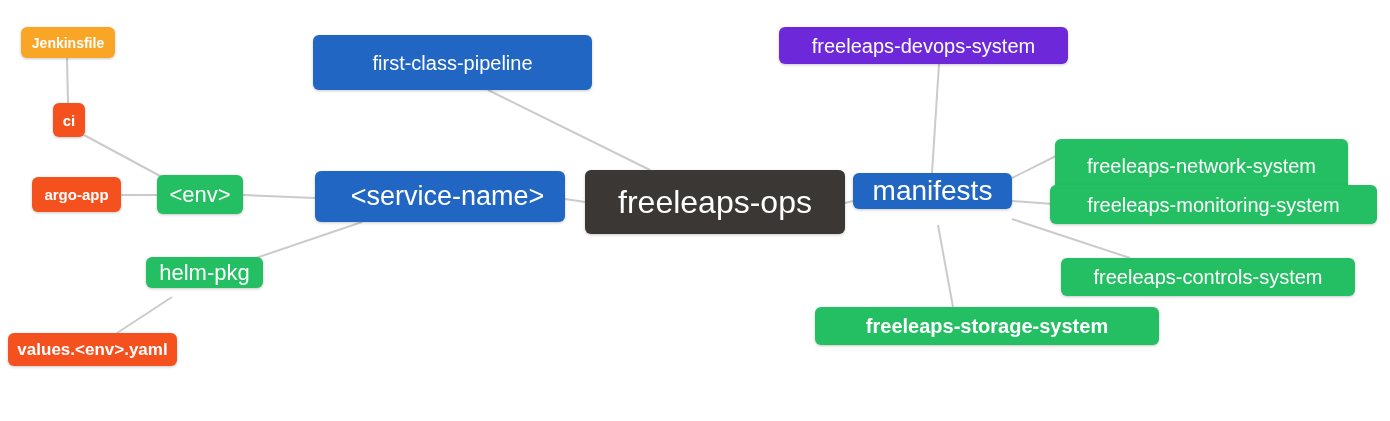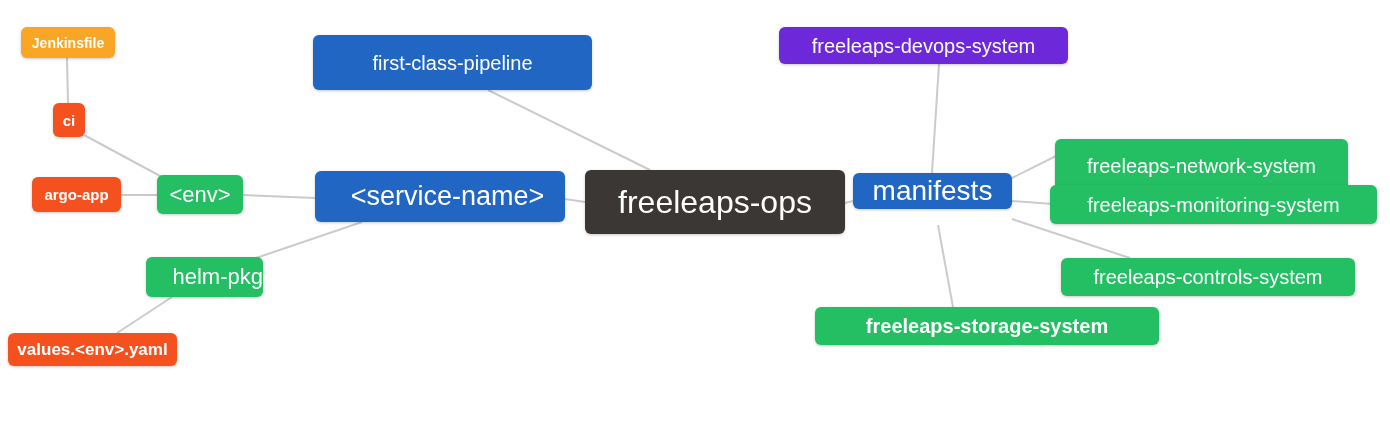--- a/index.html
+++ b/index.html
@@ -67,21 +67,21 @@
       </div>
       <div class="node" style="left: 53px; top: 103px; width: 32px; height: 34px; background: rgb(244, 81, 30); font-size: 15px; font-weight: 700;">
         <span>ci</span>
       </div>
       <div class="node" style="left: 32px; top: 177px; width: 89px; height: 35px; background: rgb(244, 81, 30); font-size: 15px; font-weight: 700;">
         <span>argo-app</span>
       </div>
       <div class="node" style="left: 157px; top: 175px; width: 86px; height: 39px; background: rgb(35, 191, 98); font-size: 22px; font-weight: 400;">
         <span>&lt;env&gt;</span>
       </div>
-      <div class="node" style="left: 146px; top: 257px; width: 117px; height: 40px; background: rgb(35, 191, 98); font-size: 22px; font-weight: 400; justify-content: flex-end;">
+      <div class="node" style="left: 146px; top: 257px; width: 117px; height: 31px; background: rgb(35, 191, 98); font-size: 22px; font-weight: 400;">
         <span>helm-pkg</span>
       </div>
       <div class="node" style="left: 8px; top: 333px; width: 169px; height: 33px; background: rgb(244, 81, 30); font-size: 17px; font-weight: 700;">
         <span>values.&lt;env&gt;.yaml</span>
       </div>
       <div class="node" style="left: 313px; top: 35px; width: 279px; height: 55px; background: rgb(33, 102, 194); font-size: 20px; font-weight: 400;">
         <span>first-class-pipeline</span>
       </div>
       <div class="node" style="left: 315px; top: 171px; width: 250px; height: 51px; background: rgb(33, 102, 194); font-size: 27px; font-weight: 400; padding-left: 15px;">
         <span>&lt;service-name&gt;</span>

